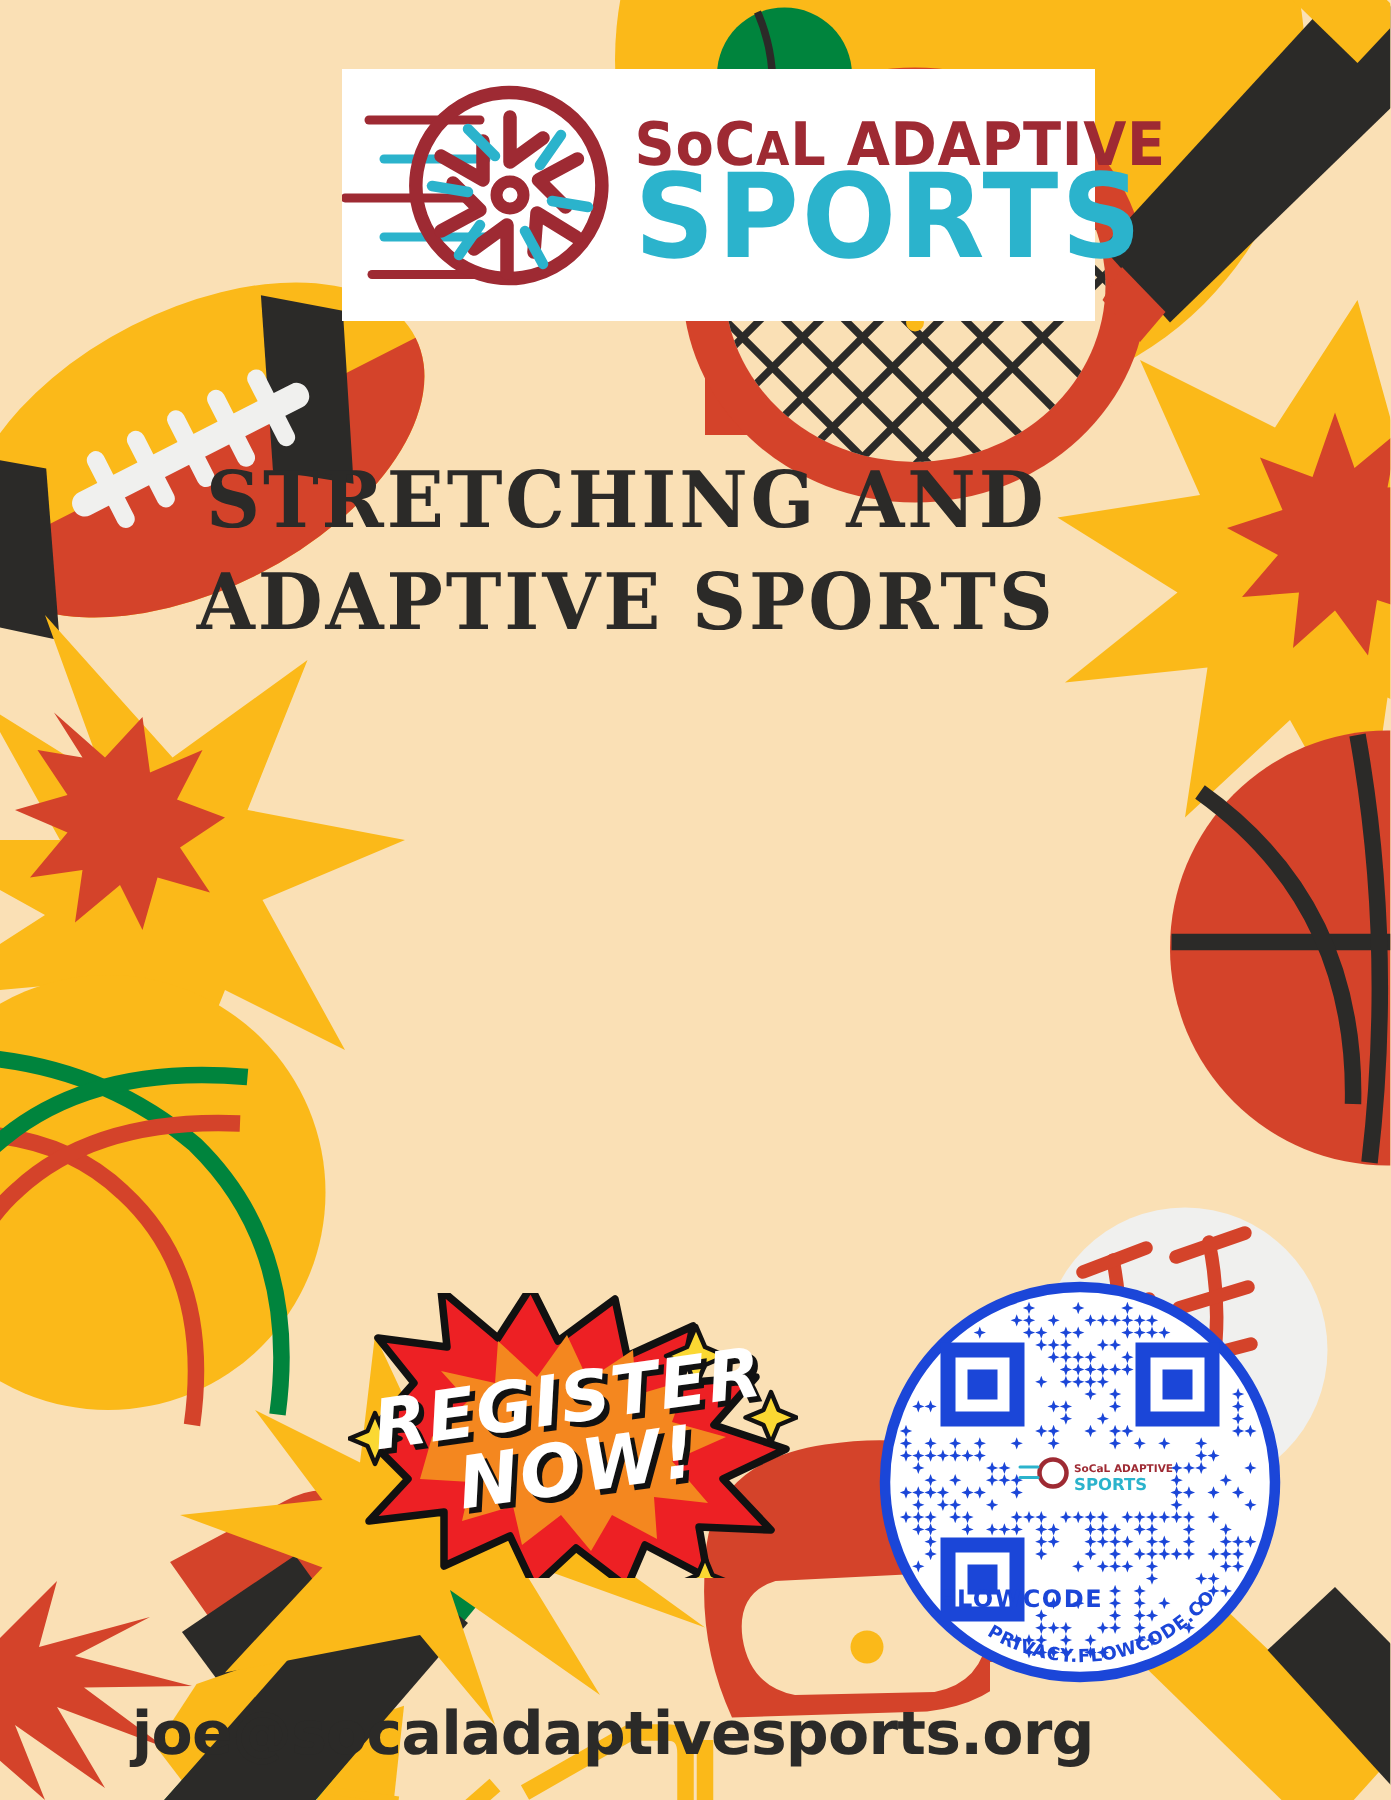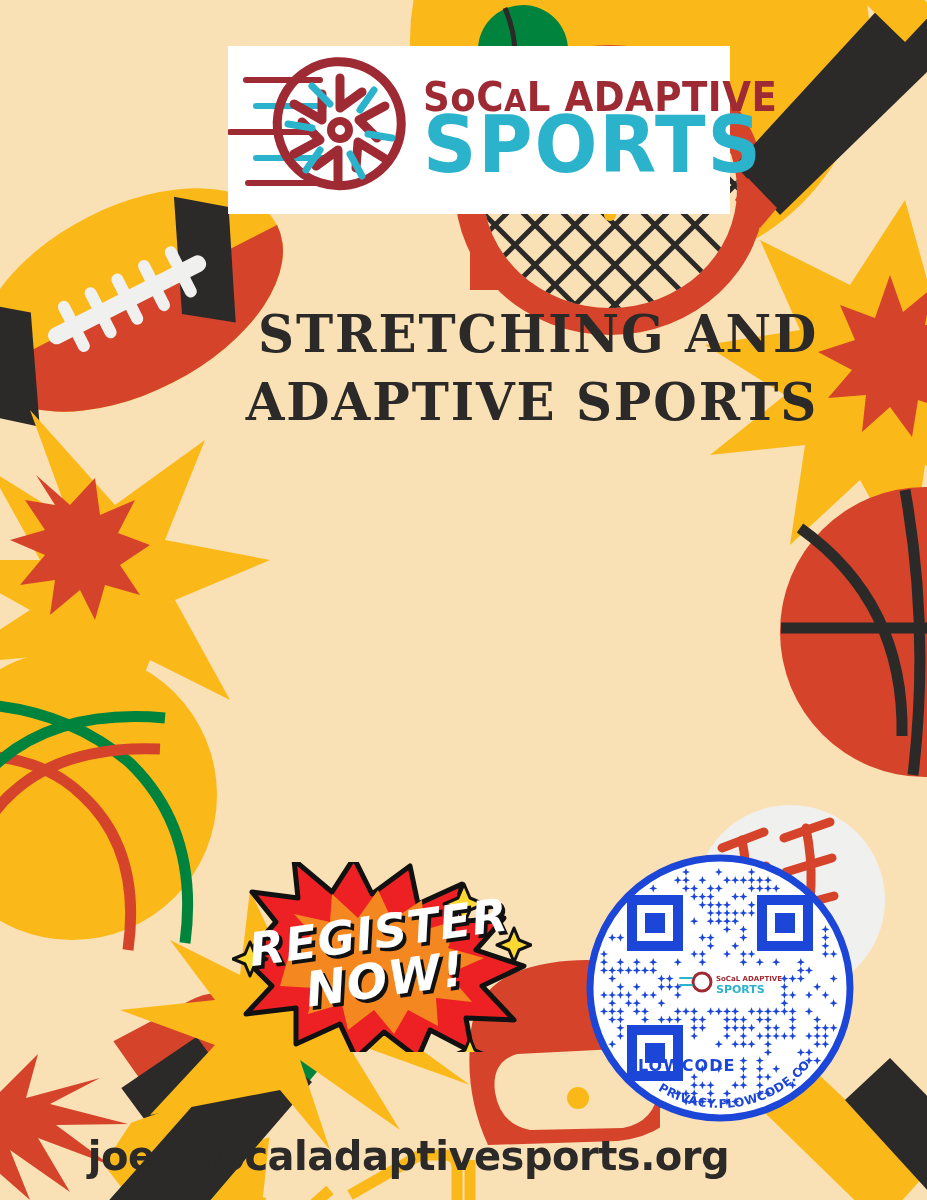--- a/index.html
+++ b/index.html
@@ -29,21 +29,21 @@
   }
   .logo-line1 .sm{font-size:31px;}
   .logo-line2{
     font-family:"DejaVu Sans", sans-serif;font-weight:bold;
     font-size:78px;color:#2BB3CC;letter-spacing:2px;
     white-space:nowrap;transform:scaleX(.95);transform-origin:left center;
     margin-top:-4px;
   }
 
   
-  .copy{position:absolute;left:0;top:300px;width:835px;z-index:45;text-align:right;}
+  .copy{position:absolute;left:0;top:300px;width:835px;z-index:45;text-align:center;}
   .slab{
     font-family:"DejaVu Serif", serif;font-weight:bold;
     text-transform:uppercase;letter-spacing:2px;
   }
   .headline{
     color:#2B2A28;font-size:52px;line-height:1.3;
     transform:scaleX(.96);
   }
   .details{margin-top:8px;}
   .details div{

